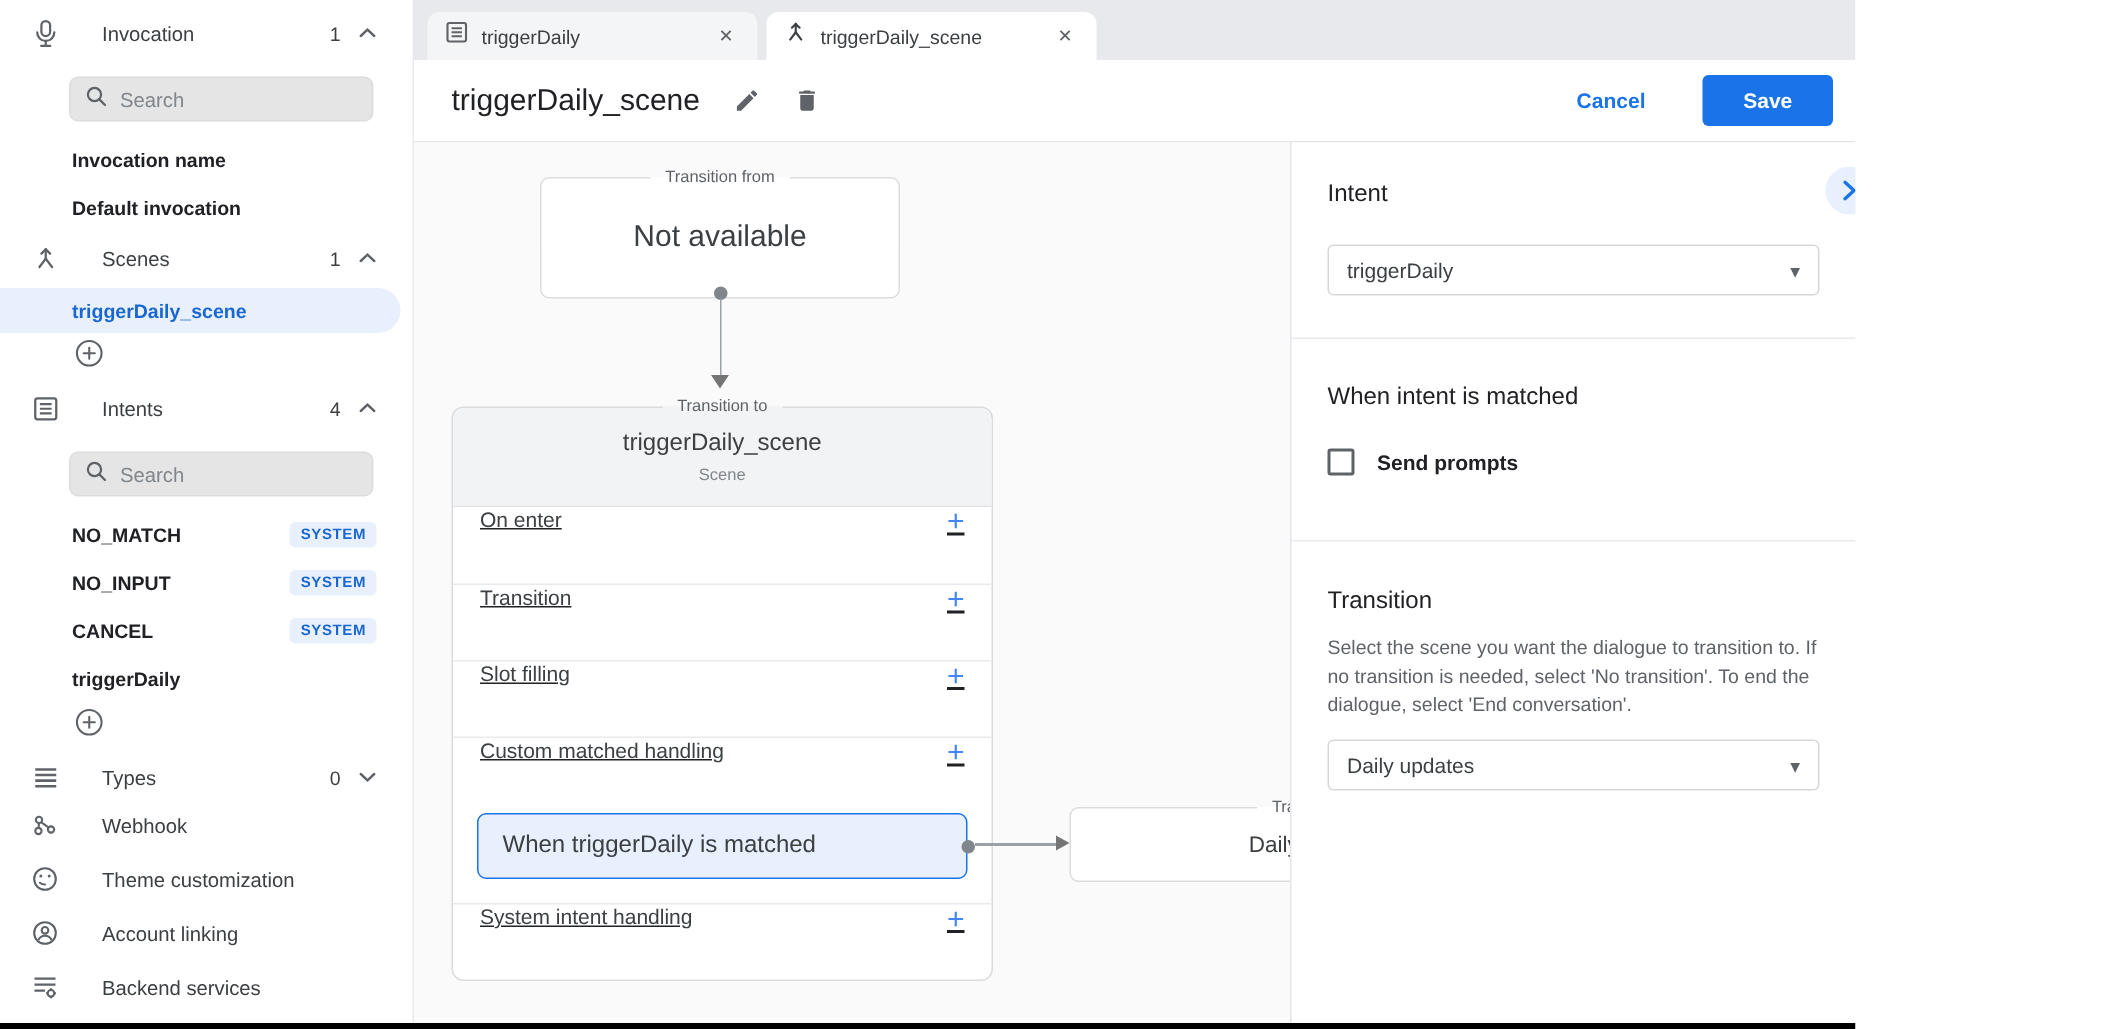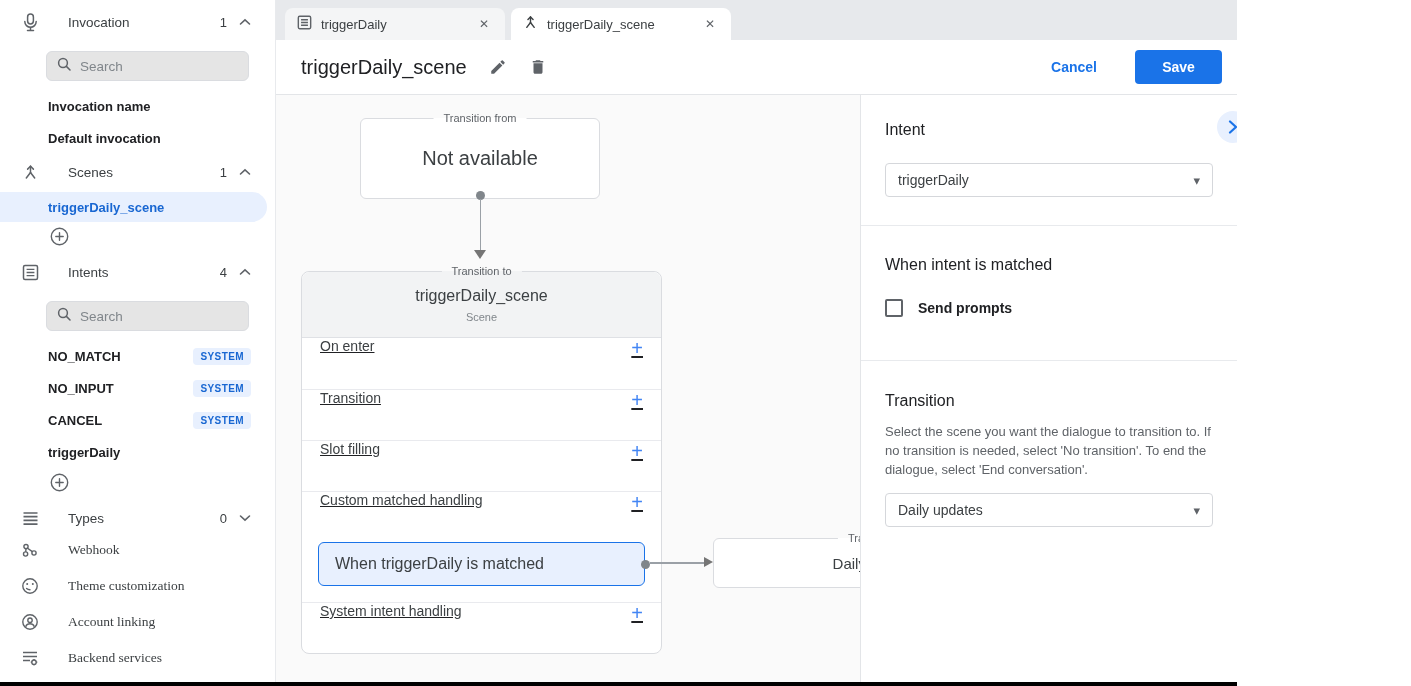--- a/index.html
+++ b/index.html
@@ -32,21 +32,21 @@
   .side-item .badge {
     margin-left:auto; background:#e8f0fe; color:#1967d2; font-size:10px; font-weight:bold;
     letter-spacing:.4px; padding:3px 7px; border-radius:4px;
   }
   .side-item.selected {
     height:30px; margin:6px 8px 0 0; padding-left:48px; background:#e8f0fe;
     border-radius:0 16px 16px 0; color:#1967d2;
   }
   .add-row { display:flex; align-items:center; height:32px; padding-left:50px; cursor:pointer; }
   .side-link { display:flex; align-items:center; height:36px; padding:0 24px 0 20px;
-    font-size:13.5px; color:#3c4043; cursor:pointer;font-family:Liberation Serif, serif; }
+    font-size:13.5px; color:#3c4043; cursor:pointer; }
   .side-link .ic { width:20px; height:20px; flex:0 0 20px; display:flex; align-items:center; justify-content:center; }
   .side-link .lbl { margin-left:28px; }
   .mt4 { margin-top:4px; } .mt8 { margin-top:8px; } .mt9 { margin-top:9px; }
   
   .main { position:absolute; left:276px; right:0; top:0; bottom:4px; display:flex; flex-direction:column; }
   .tabstrip { height:40px; background:#e7e9ec; display:flex; align-items:flex-end; padding-left:9px; flex:0 0 40px; }
   .tab { width:220px; height:32px; border-radius:8px 8px 0 0; display:flex; align-items:center;
     padding:0 12px; margin-right:6px; cursor:pointer; }
   .tab.inactive { background:#f4f5f6; }
   .tab.active { background:#fff; }

